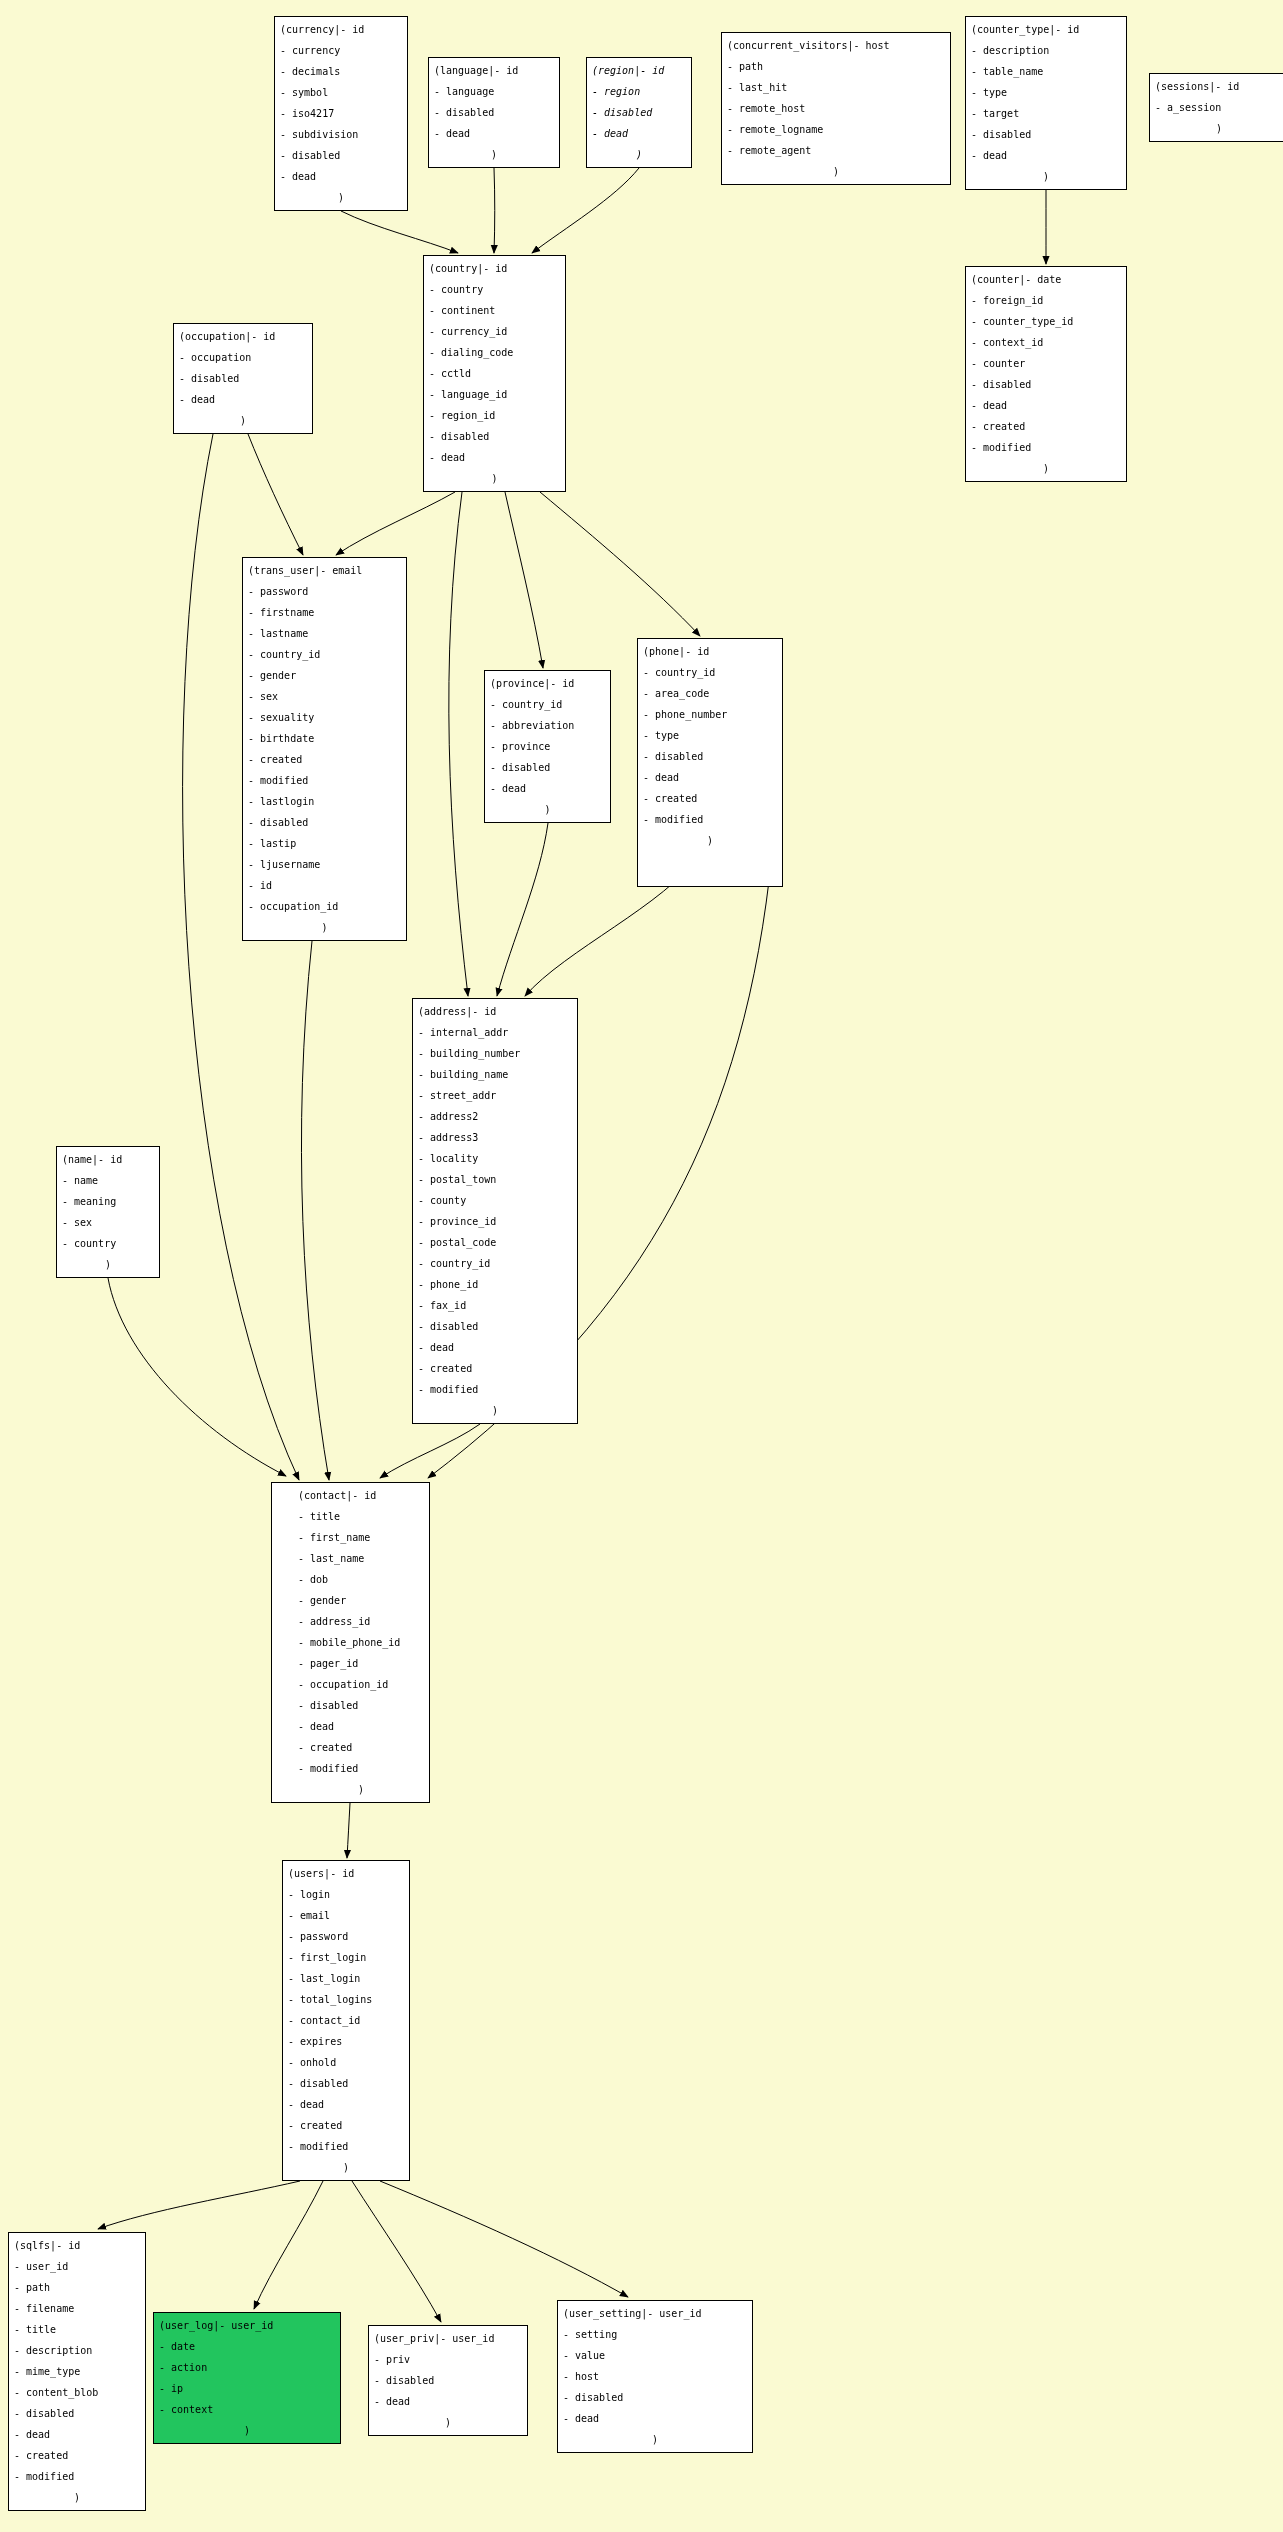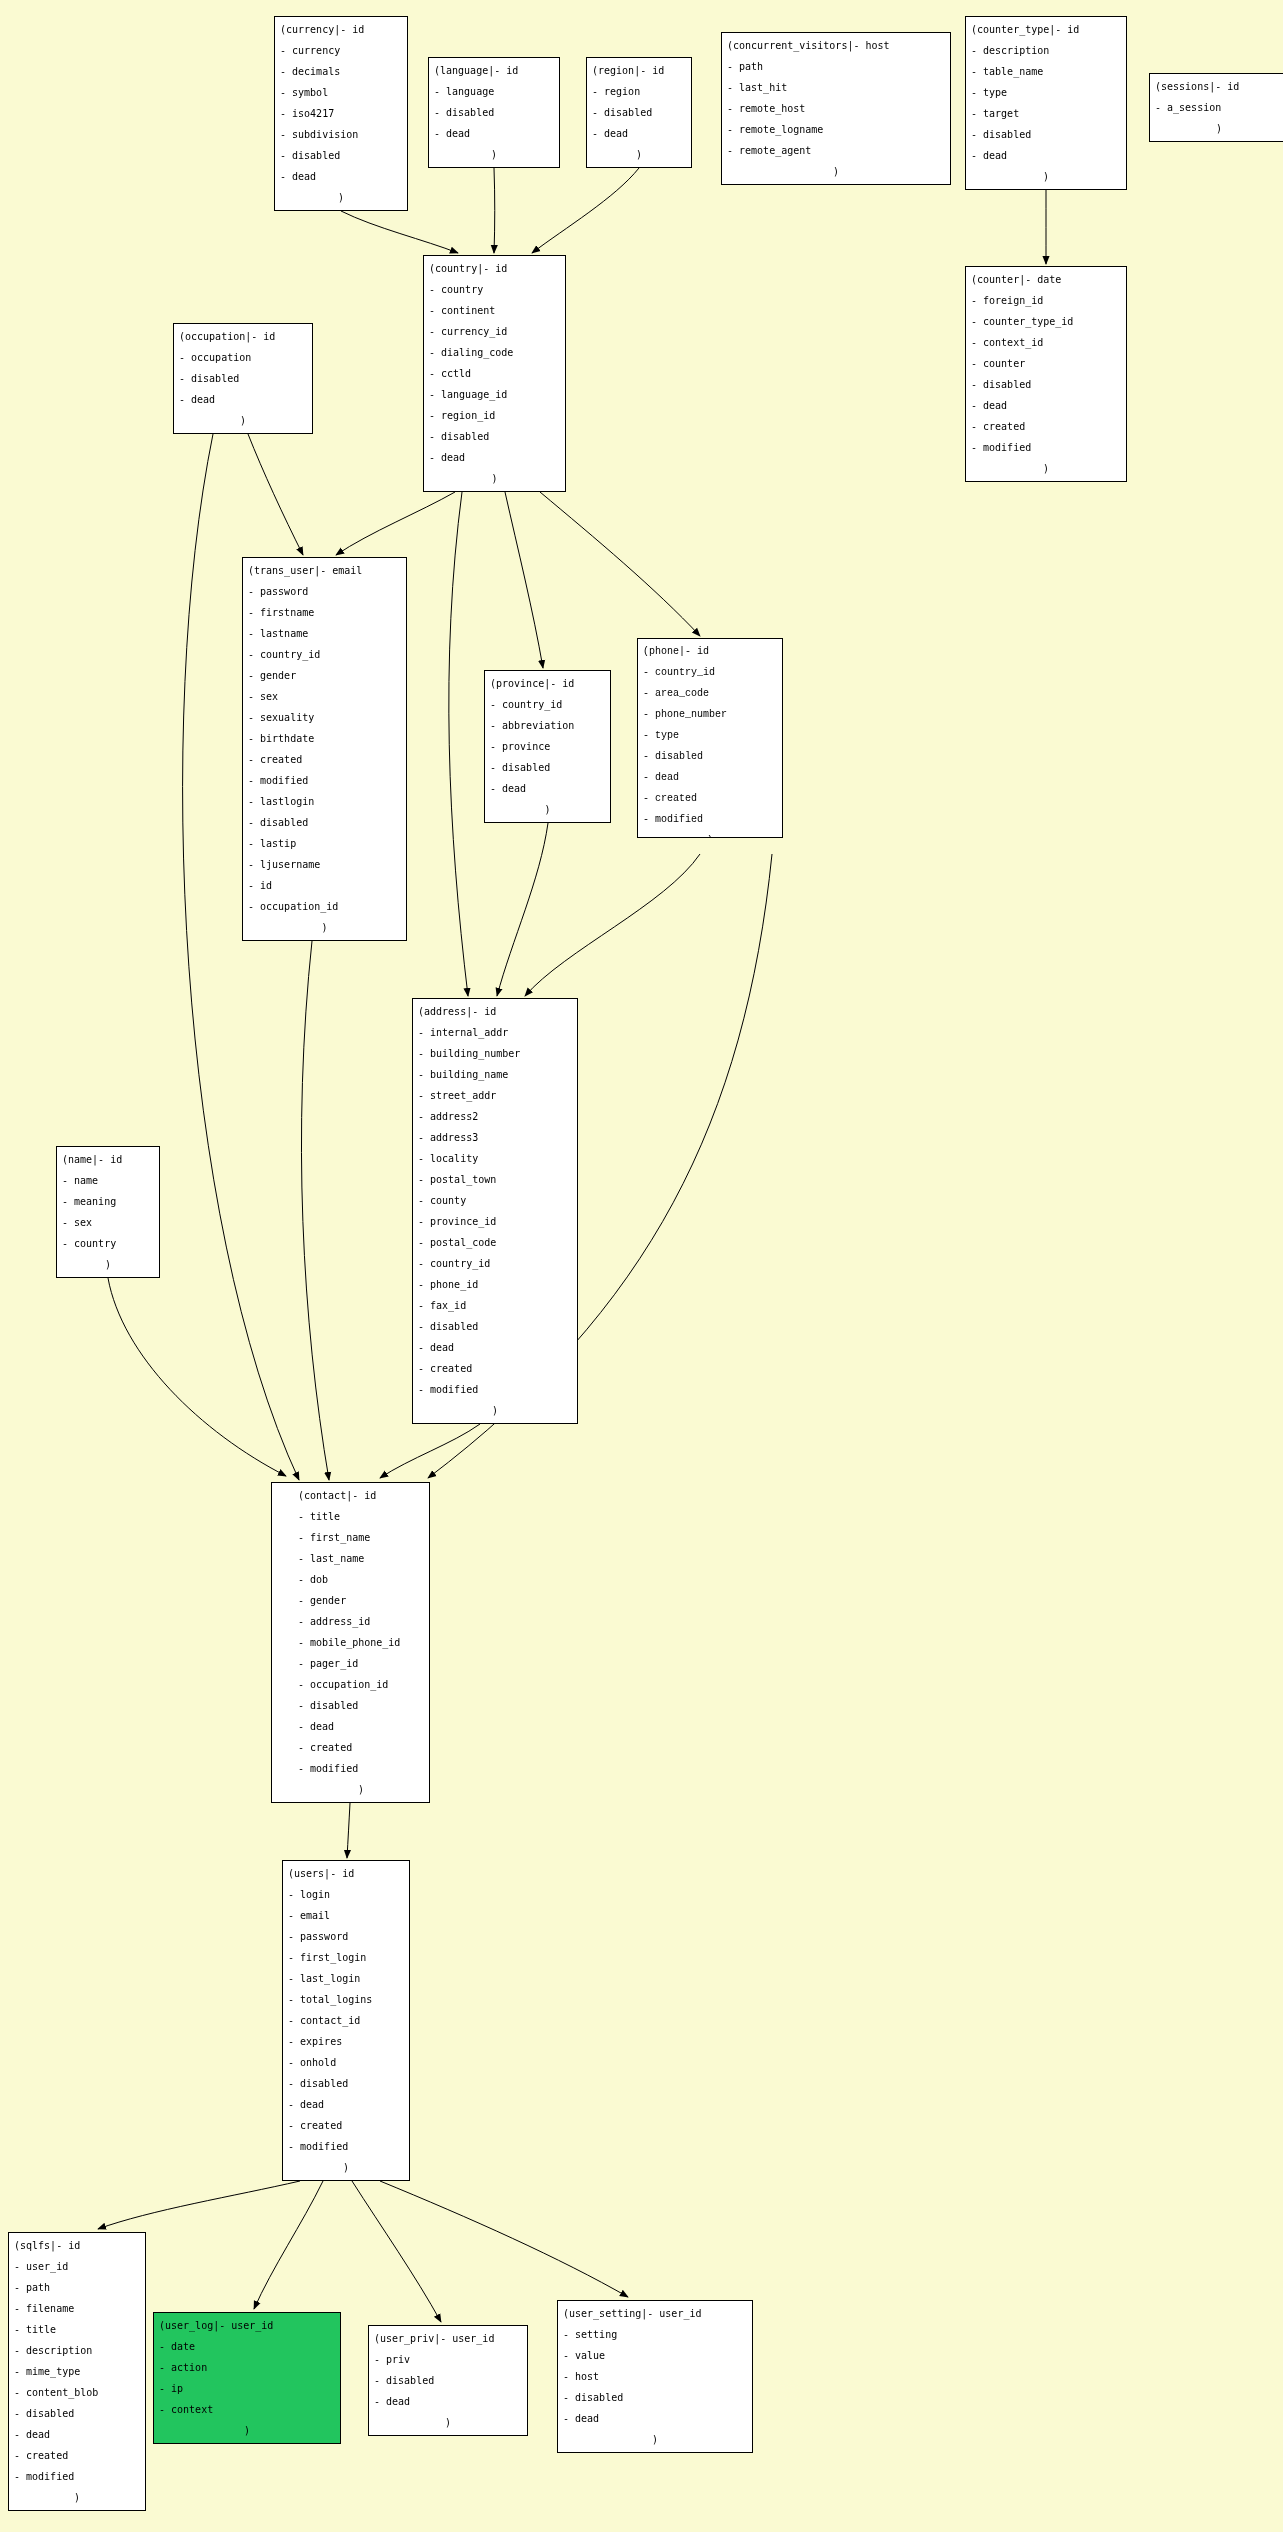--- a/index.html
+++ b/index.html
@@ -91,21 +91,21 @@
         <div class="line field">- dead</div>
         <div class="line close">)</div>
       </div>
       <div class="node" style="left: 428px; top: 57px; width: 132px; height: 111px; background: rgb(255, 255, 255); border-color: rgb(0, 0, 0);">
         <div class="line title">(language|- id</div>
         <div class="line field">- language</div>
         <div class="line field">- disabled</div>
         <div class="line field">- dead</div>
         <div class="line close">)</div>
       </div>
-      <div class="node" style="left: 586px; top: 57px; width: 106px; height: 111px; background: rgb(255, 255, 255); border-color: rgb(0, 0, 0);">
+      <div class="node" style="left: 586px; top: 57px; width: 106px; height: 111px; background: rgb(255, 255, 255); border-color: rgb(0, 0, 0); font-style: italic;">
         <div class="line title">(region|- id</div>
         <div class="line field">- region</div>
         <div class="line field">- disabled</div>
         <div class="line field">- dead</div>
         <div class="line close">)</div>
       </div>
       <div class="node" style="left: 721px; top: 32px; width: 230px; height: 153px; background: rgb(255, 255, 255); border-color: rgb(0, 0, 0);">
         <div class="line title">(concurrent_visitors|- host</div>
         <div class="line field">- path</div>
         <div class="line field">- last_hit</div>
@@ -183,21 +183,21 @@
       </div>
       <div class="node" style="left: 484px; top: 670px; width: 127px; height: 153px; background: rgb(255, 255, 255); border-color: rgb(0, 0, 0);">
         <div class="line title">(province|- id</div>
         <div class="line field">- country_id</div>
         <div class="line field">- abbreviation</div>
         <div class="line field">- province</div>
         <div class="line field">- disabled</div>
         <div class="line field">- dead</div>
         <div class="line close">)</div>
       </div>
-      <div class="node" style="left: 637px; top: 638px; width: 146px; height: 200px; background: rgb(255, 255, 255); border-color: rgb(0, 0, 0); font-family: Liberation Mono, monospace;">
+      <div class="node" style="left: 637px; top: 638px; width: 146px; height: 249px; background: rgb(255, 255, 255); border-color: rgb(0, 0, 0);">
         <div class="line title">(phone|- id</div>
         <div class="line field">- country_id</div>
         <div class="line field">- area_code</div>
         <div class="line field">- phone_number</div>
         <div class="line field">- type</div>
         <div class="line field">- disabled</div>
         <div class="line field">- dead</div>
         <div class="line field">- created</div>
         <div class="line field">- modified</div>
         <div class="line close">)</div>

